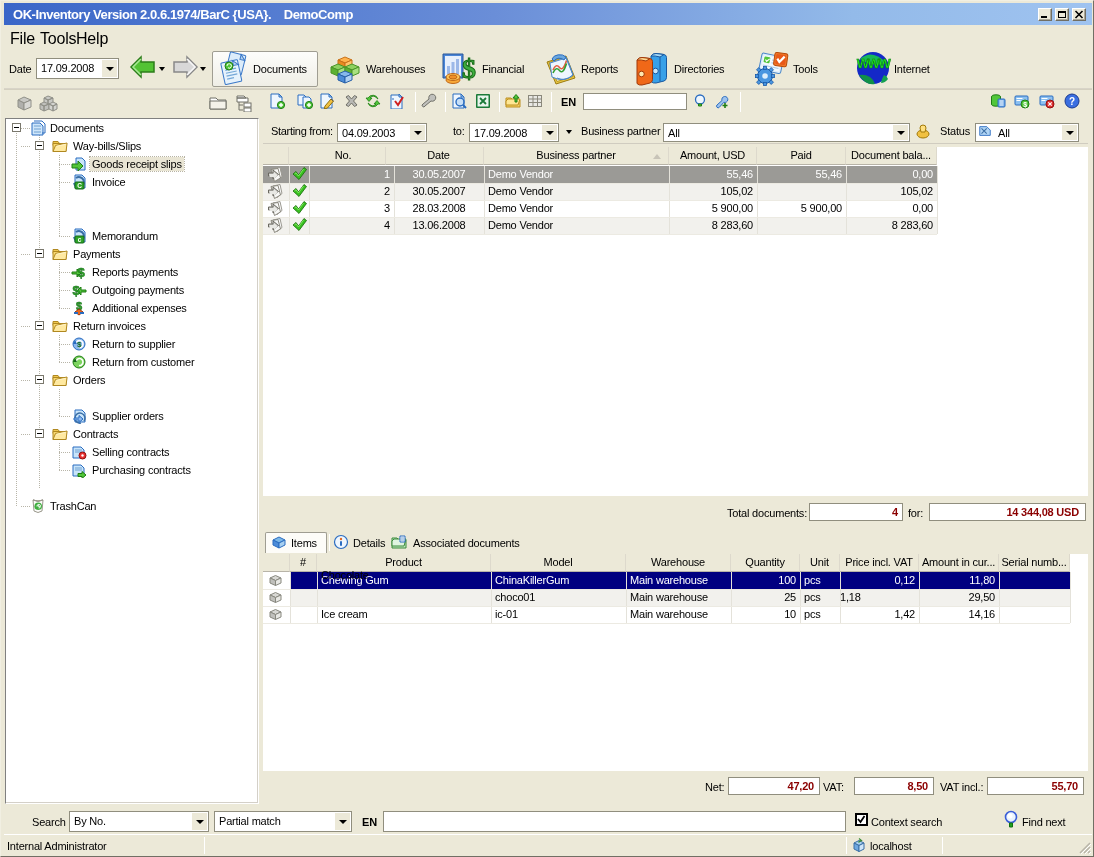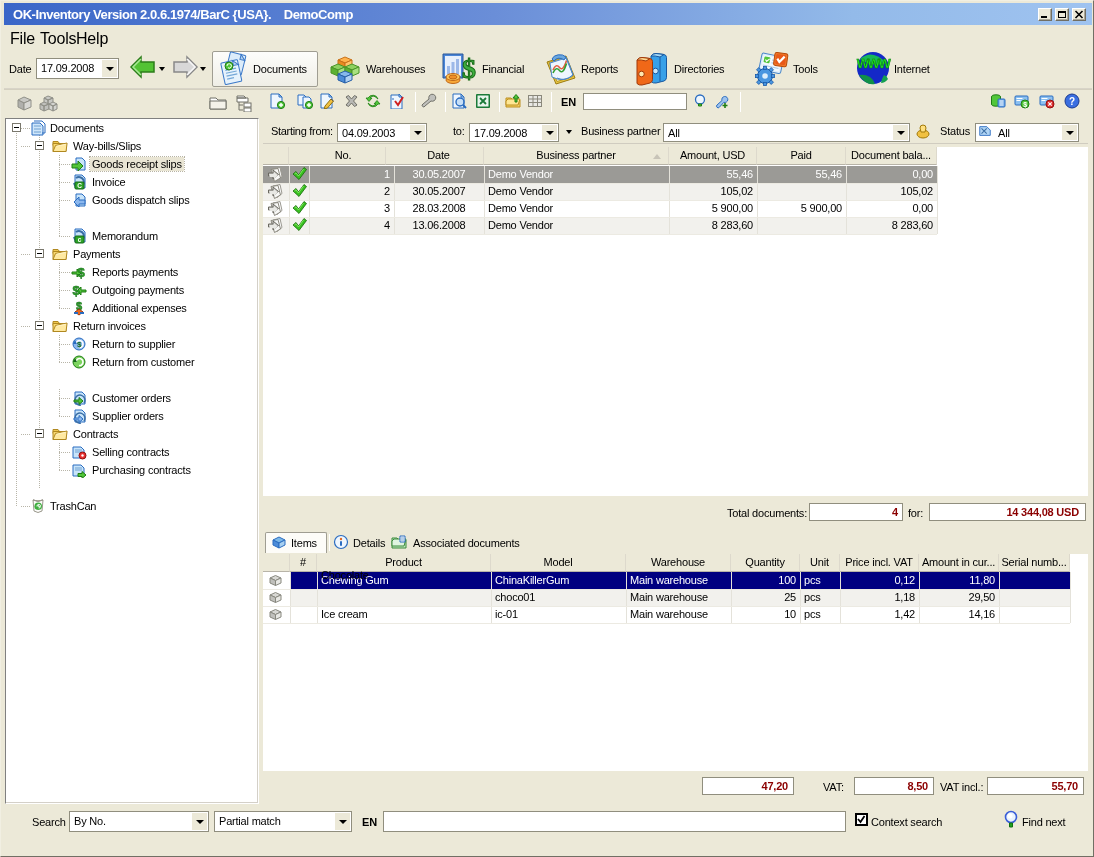--- a/index.html
+++ b/index.html
@@ -245,30 +245,20 @@
         <div style="position:absolute;left:65px;top:0;width:16px;height:18px">
           <svg width="16" height="16" viewBox="0 0 16 16" style="position:absolute;top:1px">
             <path d="M4 1 h7 l3 3 v10 h-10 z" fill="#c8e4fa" stroke="#2a6cc0"></path>
             <path d="M3 9 a5 5 0 1 0 2 -5" fill="none" stroke="#3a6ea5" stroke-width="2"></path>
             <rect x="4" y="8" width="9" height="7" rx="1" fill="#2ea426" stroke="#15691a"></rect>
             <text x="8.5" y="14" font-size="6.5" fill="#fff" text-anchor="middle" font-weight="bold" font-family="Liberation Sans">C</text>
           </svg>
         </div>
         <span class="" style="position:absolute;left:84px;top:2px;padding:1px 2px">Invoice</span>
       </div>
-    <div class="trow" style="top:72px">
-        <div class="hdot" style="left:53px;top:9px;width:12px"></div>
-        <div style="position:absolute;left:65px;top:0;width:16px;height:18px">
-          <svg width="16" height="16" viewBox="0 0 16 16" style="position:absolute;top:1px">
-            <path d="M5 2 h6 l3 3 v9 h-9 z" fill="#c8e4fa" stroke="#2a6cc0"></path>
-            <path d="M14 8 h-6 v-3 l-5 5 5 5 v-3 h6 z" fill="#8cb8ee" stroke="#2a6cc0"></path>
-          </svg>
-        </div>
-        <span class="" style="position:absolute;left:84px;top:2px;padding:1px 2px">Goods dispatch slips</span>
-      </div>
     <div class="trow" style="top:108px">
         <div class="hdot" style="left:53px;top:9px;width:12px"></div>
         <div style="position:absolute;left:65px;top:0;width:16px;height:18px">
           <svg width="16" height="16" viewBox="0 0 16 16" style="position:absolute;top:1px">
             <path d="M4 1 h7 l3 3 v10 h-10 z" fill="#c8e4fa" stroke="#2a6cc0"></path>
             <path d="M3 9 a5 5 0 1 0 2 -5" fill="none" stroke="#3a6ea5" stroke-width="2"></path>
             <rect x="4" y="8" width="9" height="7" rx="1" fill="#2ea426" stroke="#15691a"></rect>
             <text x="8.5" y="14" font-size="6.5" fill="#fff" text-anchor="middle" font-weight="bold" font-family="Liberation Sans">c</text>
           </svg>
         </div>
@@ -347,30 +337,32 @@
         <div class="hdot" style="left:53px;top:9px;width:12px"></div>
         <div style="position:absolute;left:65px;top:0;width:16px;height:18px">
           <svg width="16" height="16" viewBox="0 0 16 16" style="position:absolute;top:1px">
             <circle cx="8" cy="8" r="6" fill="#7cd45e" stroke="#1f7d14"></circle>
             <path d="M5 8 a3.5 3.5 0 1 1 3 3.5" fill="none" stroke="#fff" stroke-width="1.6"></path>
             <path d="M4 4 l2 4 -4 0 z" fill="#15691a"></path>
           </svg>
         </div>
         <span class="" style="position:absolute;left:84px;top:2px;padding:1px 2px">Return from customer</span>
       </div>
-    <div class="trow" style="top:270px">
-        <div class="hdot" style="left:53px;top:9px;width:12px"></div>
-        <div style="position:absolute;left:65px;top:0;width:16px;height:18px">
-          <svg width="16" height="16" viewBox="0 0 16 16" style="position:absolute;top:1px">
-            <path d="M4 2 h7 l3 3 v9 h-10 z" fill="#c8e4fa" stroke="#2a6cc0"></path>
-            <path d="M13 13 a5 5 0 1 0 -3 2" fill="none" stroke="#3a6ea5" stroke-width="1.5"></path>
-            <path d="M3 14 h5 v-2.5 l4 3.5 -4 3.5 v-2.5 h-5 z" transform="translate(0,-4)" fill="#52c63a" stroke="#1f7d14"></path>
-          </svg>
-        </div>
-        <span class="" style="position:absolute;left:84px;top:2px;padding:1px 2px">Customer orders</span>
+    <div class="trow" style="top:252px">
+        <div class="hdot" style="left:15px;top:9px;width:9px"></div>
+        <div class="expbox" style="left:29px"></div>
+        <div style="position:absolute;left:46px;top:0;width:16px;height:18px">
+          <svg width="16" height="16" viewBox="0 0 16 16" style="position:absolute;top:1px">
+            <path d="M1 3.5 h5 l1.5 2 h6.5 v2 h-13 z" fill="#f0c850" stroke="#b08820"></path>
+            <path d="M1 5.5 h13 v8 h-13 z" fill="#f8d870" stroke="#b08820"></path>
+            <path d="M3.5 7.5 l11.5 -2.5 v1 l-1 7.5 h-13 z" fill="#ffe9a0" stroke="#b08820"></path>
+            <path d="M4.3 8.3 l9.5 -2" stroke="#fff4c8" fill="none"></path>
+          </svg>
+        </div>
+        <span class="" style="position:absolute;left:65px;top:2px;padding:1px 2px">Orders</span>
       </div>
     <div class="trow" style="top:288px">
         <div class="hdot" style="left:53px;top:9px;width:12px"></div>
         <div style="position:absolute;left:65px;top:0;width:16px;height:18px">
           <svg width="16" height="16" viewBox="0 0 16 16" style="position:absolute;top:1px">
             <path d="M4 2 h7 l3 3 v9 h-10 z" fill="#c8e4fa" stroke="#2a6cc0"></path>
             <path d="M13 13 a5 5 0 1 0 -3 2" fill="none" stroke="#3a6ea5" stroke-width="1.5"></path>
             <path d="M3 14 h5 v-2.5 l4 3.5 -4 3.5 v-2.5 h-5 z" transform="translate(0,-4)" fill="#8cb8ee" stroke="#2a6cc0"></path>
           </svg>
         </div>
@@ -729,21 +721,21 @@
             <path d="M2 4 L7.5 1.5 L13 4 L7.5 6.5 Z" fill="#d8d8d4" stroke="#88887f"></path>
             <path d="M2 4 v5 l5.5 2.5 v-5 z" fill="#c0c0bc" stroke="#88887f"></path>
             <path d="M13 4 v5 l-5.5 2.5 v-5 z" fill="#e8e8e4" stroke="#88887f"></path>
           </svg>
         </div>
     <div class="abs" style="left:58px;top:477px;width:168px;height:17px;color:#000;padding-top:2px">Chocolate</div>
     <div class="abs" style="left:232px;top:499px;width:130px;height:17px;color:#000;padding-top:2px">choco01</div>
     <div class="abs" style="left:367px;top:499px;width:100px;height:17px;color:#000;padding-top:2px">Main warehouse</div>
     <div class="abs" style="left:468px;top:499px;width:65px;height:17px;color:#000;text-align:right;padding-top:2px">25</div>
     <div class="abs" style="left:541px;top:499px;width:36px;height:17px;color:#000;padding-top:2px">pcs</div>
-    <div class="abs" style="left:577px;top:499px;width:75px;height:17px;color:#000;text-align:right;padding-top:2px">1,18</div>
+    <div class="abs" style="left:577px;top:499px;width:75px;height:17px;color:#000;padding-top:2px">1,18</div>
     <div class="abs" style="left:656px;top:499px;width:76px;height:17px;color:#000;text-align:right;padding-top:2px">29,50</div>
     <div class="abs" style="left:27px;top:516px;width:780px;height:17px;background:#fff"></div>
     <div class="abs" style="left:0;top:516px;width:27px;height:17px">
           <svg width="15" height="13" viewBox="0 0 15 13" style="position:absolute;left:5px;top:2px">
             <path d="M2 4 L7.5 1.5 L13 4 L7.5 6.5 Z" fill="#d8d8d4" stroke="#88887f"></path>
             <path d="M2 4 v5 l5.5 2.5 v-5 z" fill="#c0c0bc" stroke="#88887f"></path>
             <path d="M13 4 v5 l-5.5 2.5 v-5 z" fill="#e8e8e4" stroke="#88887f"></path>
           </svg>
         </div>
     <div class="abs" style="left:58px;top:516px;width:168px;height:17px;color:#000;padding-top:2px">Ice cream</div>
@@ -763,21 +755,21 @@
     <div class="gridline-v" style="left:656px;top:482px;height:51px"></div>
     <div class="gridline-v" style="left:736px;top:482px;height:51px"></div>
     <div class="gridline-v" style="left:807px;top:482px;height:51px"></div>
     <div class="abs" style="left:0;top:499px;width:807px;height:1px;background:#eceae2"></div>
     <div class="abs" style="left:0;top:516px;width:807px;height:1px;background:#eceae2"></div>
     <div class="abs" style="left:0;top:533px;width:807px;height:1px;background:#eceae2"></div>
       </div>
     <div id="netrow">
         <div class="abs" style="left:0;top:680px;width:825px;height:34px;background:#ece9d8;border-top:1px solid #fff"></div>
     <div class="lbl" style="left:442px;top:691px">Net:</div>
-    <div class="field" style="left:439px;top:687px;width:92px;height:18px">
+    <div class="field" style="left:465px;top:687px;width:92px;height:18px">
           <div class="redval" style="position:absolute;right:5px;top:2px">47,20</div>
         </div>
     <div class="lbl" style="left:560px;top:691px">VAT:</div>
     <div class="field" style="left:591px;top:687px;width:80px;height:18px">
           <div class="redval" style="position:absolute;right:5px;top:2px">8,50</div>
         </div>
     <div class="lbl" style="left:677px;top:691px">VAT incl.:</div>
     <div class="field" style="left:724px;top:687px;width:97px;height:18px">
           <div class="redval" style="position:absolute;right:5px;top:2px">55,70</div>
         </div>
@@ -801,13 +793,34 @@
         <path d="M1 4 l2.5 3 4 -6" fill="none" stroke="#000" stroke-width="1.8"></path>
       </svg>
     <div class="lbl" style="left:867px;top:12px">Context search</div>
     <svg class="abs" style="left:1000px;top:6px" width="15" height="18" viewBox="0 0 15 18">
         <circle cx="7" cy="7" r="5.5" fill="#eaf4fe" stroke="#3a5ed8" stroke-width="1.6"></circle>
         <circle cx="6" cy="6" r="2.5" fill="#fff"></circle>
         <path d="M5.5 13 h3 v4 h-3 z" fill="#1fa01f" stroke="#107010"></path>
       </svg>
     <div class="lbl" style="left:1018px;top:12px">Find next</div>
   </div>
+  <div id="statusbar" style="position:absolute;left:3px;top:833px;width:1088px;height:21px;background:#ece9d8;border-top:1px solid #fff">
+    <div class="abs" style="left:3px;top:5px">Internal Administrator</div>
+    <div class="abs" style="left:200px;top:2px;width:1px;height:17px;background:#c9c5b6;border-right:1px solid #fff"></div>
+    <div class="abs" style="left:842px;top:2px;width:1px;height:17px;background:#c9c5b6;border-right:1px solid #fff"></div>
+    <svg class="abs" style="left:848px;top:3px" width="14" height="15" viewBox="0 0 14 15">
+        <path d="M2 5 L7 2.5 L12 5 L7 7.5 Z" fill="#a8d0f0" stroke="#3a6ea5"></path>
+        <path d="M2 5 v6 l5 2.5 v-6 z" fill="#6ea8e0" stroke="#3a6ea5"></path>
+        <path d="M12 5 v6 l-5 2.5 v-6 z" fill="#cfe6fa" stroke="#3a6ea5"></path>
+        <path d="M7 0.5 l2.5 2 -2.5 1.2 v1" fill="none" stroke="#3a8a3a" stroke-width="1.2"></path>
+      </svg>
+    <div class="abs" style="left:866px;top:5px">localhost</div>
+    <div class="abs" style="left:938px;top:2px;width:1px;height:17px;background:#c9c5b6;border-right:1px solid #fff"></div>
+    <svg class="abs" style="left:1074px;top:6px" width="13" height="13" viewBox="0 0 13 13">
+        <g stroke="#b8b4a8" stroke-width="1.5">
+          <path d="M12 2 L2 12 M12 6 L6 12 M12 10 L10 12"></path>
+        </g>
+        <g stroke="#fff" stroke-width="1">
+          <path d="M13 3 L3 13 M13 7 L7 13 M13 11 L11 13"></path>
+        </g>
+      </svg>
+  </div>
 </div>
 
 </body></html>

